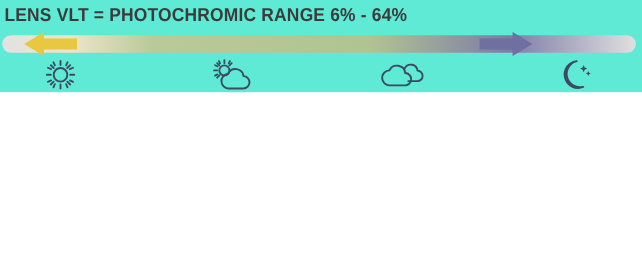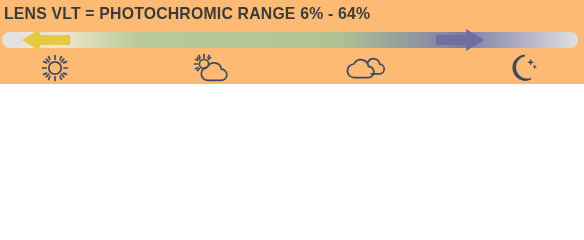--- a/index.html
+++ b/index.html
@@ -10,21 +10,21 @@
   body {
     width: 584px;
     height: 84px;
     font-family: "Liberation Sans", sans-serif;
     overflow: hidden;
   }
   #infographic {
     position: relative;
     width: 584px;
     height: 84px;
-    background: #fdba74;
+    background: #5eead4;
   }
 
   
   #title-row {
     position: absolute;
     left: 4px;
     top: 2px;
     width: 576px;
     height: 24px;
     display: flex;

